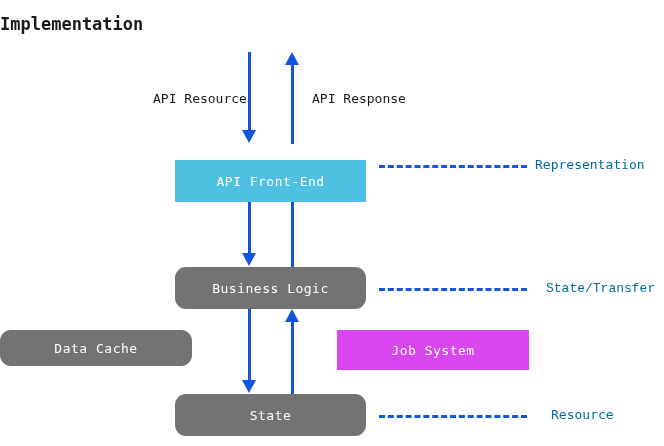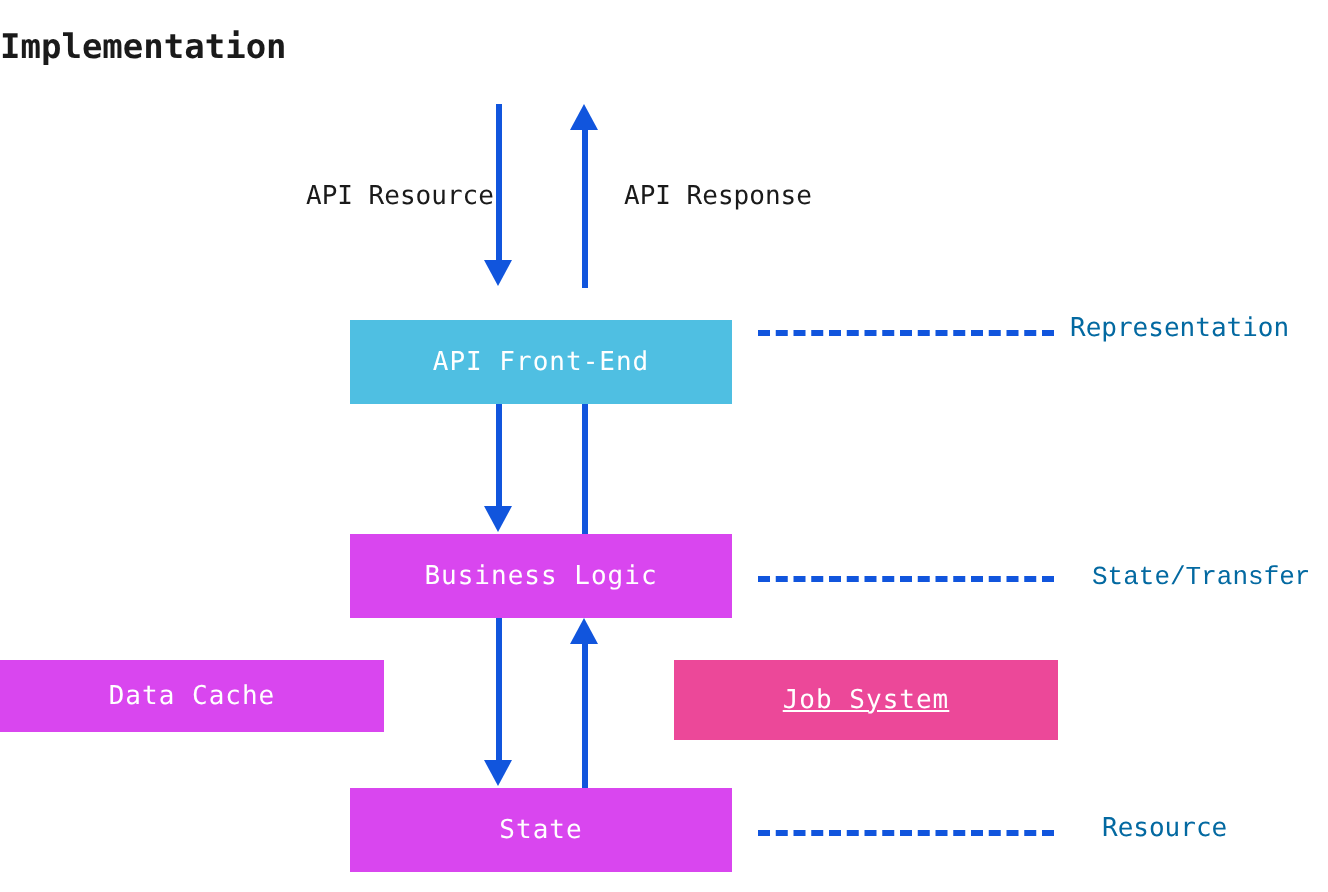--- a/index.html
+++ b/index.html
@@ -37,22 +37,22 @@
     position: absolute;
     display: flex;
     align-items: center;
     justify-content: center;
     color: #ffffff;
     font-size: 13px;
     letter-spacing: 0.5px;
     box-sizing: border-box;
   }
   .box-blue   { background: #4FBFE2; }
-  .box-peach  { background: #d946ef; }
-  .box-gray   { background: #ec4899; text-decoration: underline; }
+  .box-peach  { background: #737373; border-radius: 11px; }
+  .box-gray   { background: #d946ef; }
 
   .b-api-frontend { left: 175px; top: 144px; width: 191px; height: 42px; margin-top: 16px; }
   .b-api-cache    { left: 10px;  top: 205px; width: 192px; height: 40px; }
   .b-business     { left: 175px; top: 267px; width: 191px; height: 42px; }
   .b-data-cache   { left: 0;  top: 330px; width: 192px; height: 36px; }
   .b-job-system   { left: 337px; top: 330px; width: 192px; height: 40px; }
   .b-data         { left: 175px; top: 394px; width: 191px; height: 42px; }
 
   
   .arrow-label {

